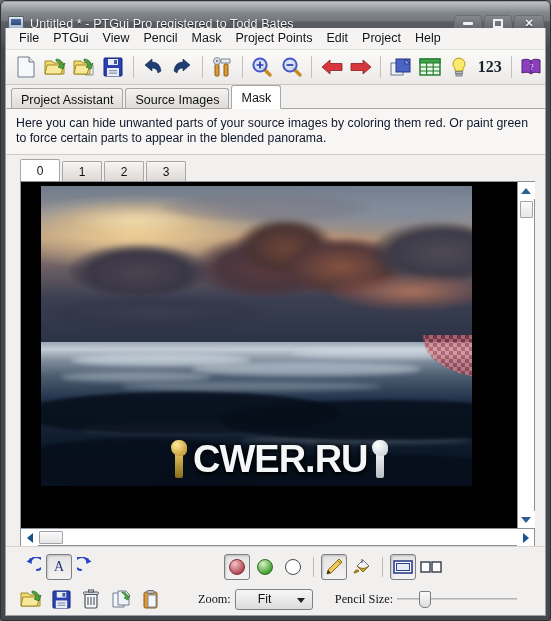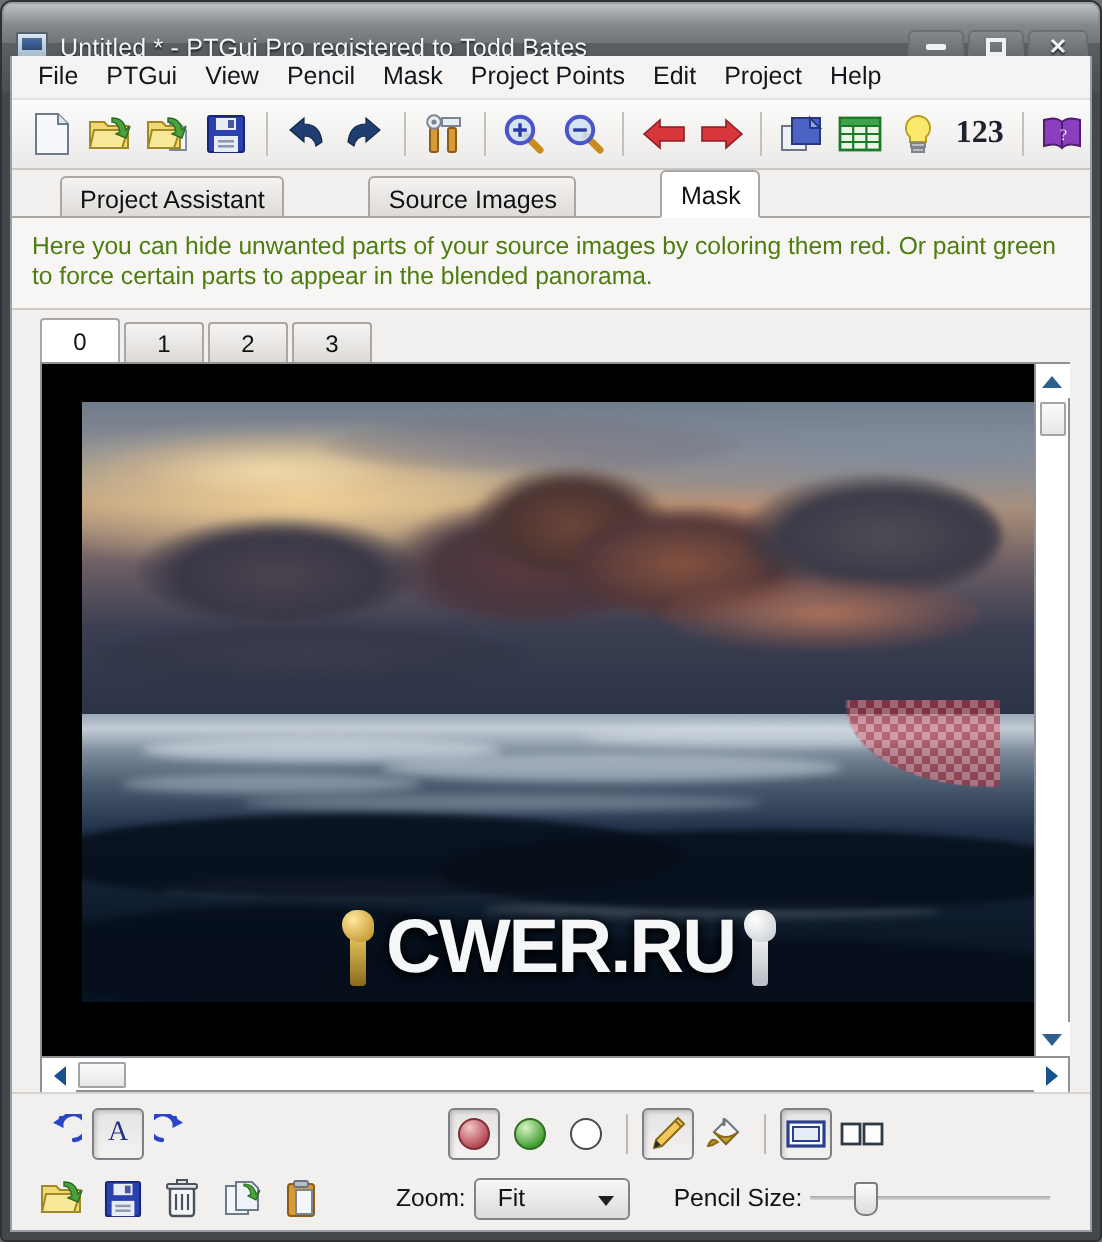--- a/index.html
+++ b/index.html
@@ -82,41 +82,40 @@
   }
   .tbtn {
     width:28px;height:28px; display:flex;align-items:center;justify-content:center;
     border:1px solid transparent; border-radius:3px;
   }
   .tsep { width:1px; height:22px; background:#c3c0bd; margin:0 4px; }
   .t123 { font-family:"Liberation Serif", serif; font-size:16px; color:#1c2230; font-weight:600; padding:0 3px;}
   
   #maintabs {
     height:24px; display:flex; align-items:flex-end;
-    padding-left:24px; background:#f1f0ef;
+    padding-left:5px; background:#f1f0ef;
     border-bottom:1px solid #a9a6a3;
-    gap:40px;
   }
   .mtab {
     height:20px; padding:2px 9px 0 9px; font-size:12.5px; color:#111;
     background:linear-gradient(180deg,#f4f3f2,#dedbd8);
     border:1px solid #a9a6a3; border-bottom:none;
     border-radius:3px 3px 0 0; margin-right:2px;
     display:flex;align-items:center;
   }
   .mtab.active {
     background:#ffffff; height:24px; position:relative; z-index:3;
     border-bottom:1px solid #ffffff; font-weight:normal;
     margin-bottom:-1px;
   }
   
   #instruction {
     background:#f7f6f5; border-bottom:1px solid #cdcac7;
     padding:7px 10px 8px 10px;
-    color:#4d7c0f; font-size:12.3px; line-height:15px;
+    color:#0f172a; font-size:12.3px; line-height:15px;
   }
   
   #imagetabs {
     height:26px; display:flex; align-items:flex-end;
     padding-left:14px; background:#f1f0ef; padding-top:4px;
   }
   .itab {
     width:40px; height:20px; display:flex;align-items:center;justify-content:center;
     background:linear-gradient(180deg,#f6f5f4,#dcd9d6);
     border:1px solid #a9a6a3; border-bottom:none; border-radius:2px 2px 0 0;
@@ -128,21 +127,21 @@
     position:relative; margin:0 10px 0 14px;
     flex:0 0 auto; height:348px;
     border:1px solid #8e9196;
     display:flex; background:#000;
   }
   #canvas {
     position:relative; flex:1 1 auto; background:#000; overflow:hidden;
   }
   
   #photo{
-    position:absolute; left:20px; top:19px; width:510px; height:300px;
+    position:absolute; left:20px; top:4px; width:431px; height:300px;
     overflow:hidden;
     background:#0a1626;
   }
   .sky{
     position:absolute;left:0;top:0;width:100%;height:52%;
     background:
       radial-gradient(ellipse 55% 40% at 22% 30%, rgba(255,224,160,.85), rgba(255,190,120,0) 62%),
       radial-gradient(ellipse 40% 28% at 62% 46%, rgba(255,150,95,.55), rgba(255,150,95,0) 70%),
       radial-gradient(ellipse 70% 30% at 85% 18%, rgba(120,140,165,.55), rgba(120,140,165,0) 72%),
       linear-gradient(180deg,#6f7c8c 0%, #8c8c92 16%, #b09277 33%, #6d5f65 52%, #3c3f52 72%, #2b3346 100%);
@@ -254,26 +253,26 @@
   .sbtn.pressed{
     border:1px solid #7d8186;
     background:linear-gradient(180deg,#e4e3e2,#f4f3f2);
     box-shadow:inset 1px 1px 2px rgba(0,0,0,.18);
   }
   .ssep{ width:1px;height:20px;background:#bdbab7;margin:0 5px;}
   .ball{ width:16px;height:16px;border-radius:50%; }
   .ball.red{ background:radial-gradient(circle at 35% 28%,#f3c5c8,#b1444f 75%); border:1px solid #7d2e36;}
   .ball.green{ background:radial-gradient(circle at 35% 28%,#d7f3c5,#3e9b2e 75%); border:1px solid #2d6f21;}
   .ball.none{ background:#ffffff; border:1px solid #4a4a4a;}
-  .lbl{ font-size:12.3px; color:#101418; }
+  .lbl{ font-size:12.3px; color:#101418;font-family:Liberation Serif, serif; }
   #zoomsel{
     width:78px;height:21px; display:flex;align-items:center;
     border:1px solid #7f8388; border-radius:3px;
     background:linear-gradient(180deg,#f7f7f7,#dcdcdc);
-    padding-left:11px; font-size:12.3px; color:#101418; position:relative;
+    padding-left:22px; font-size:12.3px; color:#101418; position:relative;
   }
   #zoomsel .arrow{ position:absolute; right:7px; top:8px;
     width:0;height:0;border-left:4px solid transparent;border-right:4px solid transparent;border-top:5px solid #1d2126;}
   #slider{ width:120px; height:18px; position:relative; display:flex; align-items:center; }
   #slider .track{ position:absolute;left:0;right:0;top:8px;height:2px;
     background:linear-gradient(180deg,#a9a9a9,#d8d8d8); }
   #slider .thumb{ position:absolute; left:22px; top:1px; width:12px;height:17px;
     background:linear-gradient(180deg,#fbfbfb,#dcdcdc);
     border:1px solid #7a7e83; border-radius:2px 2px 5px 5px; }
 </style>

